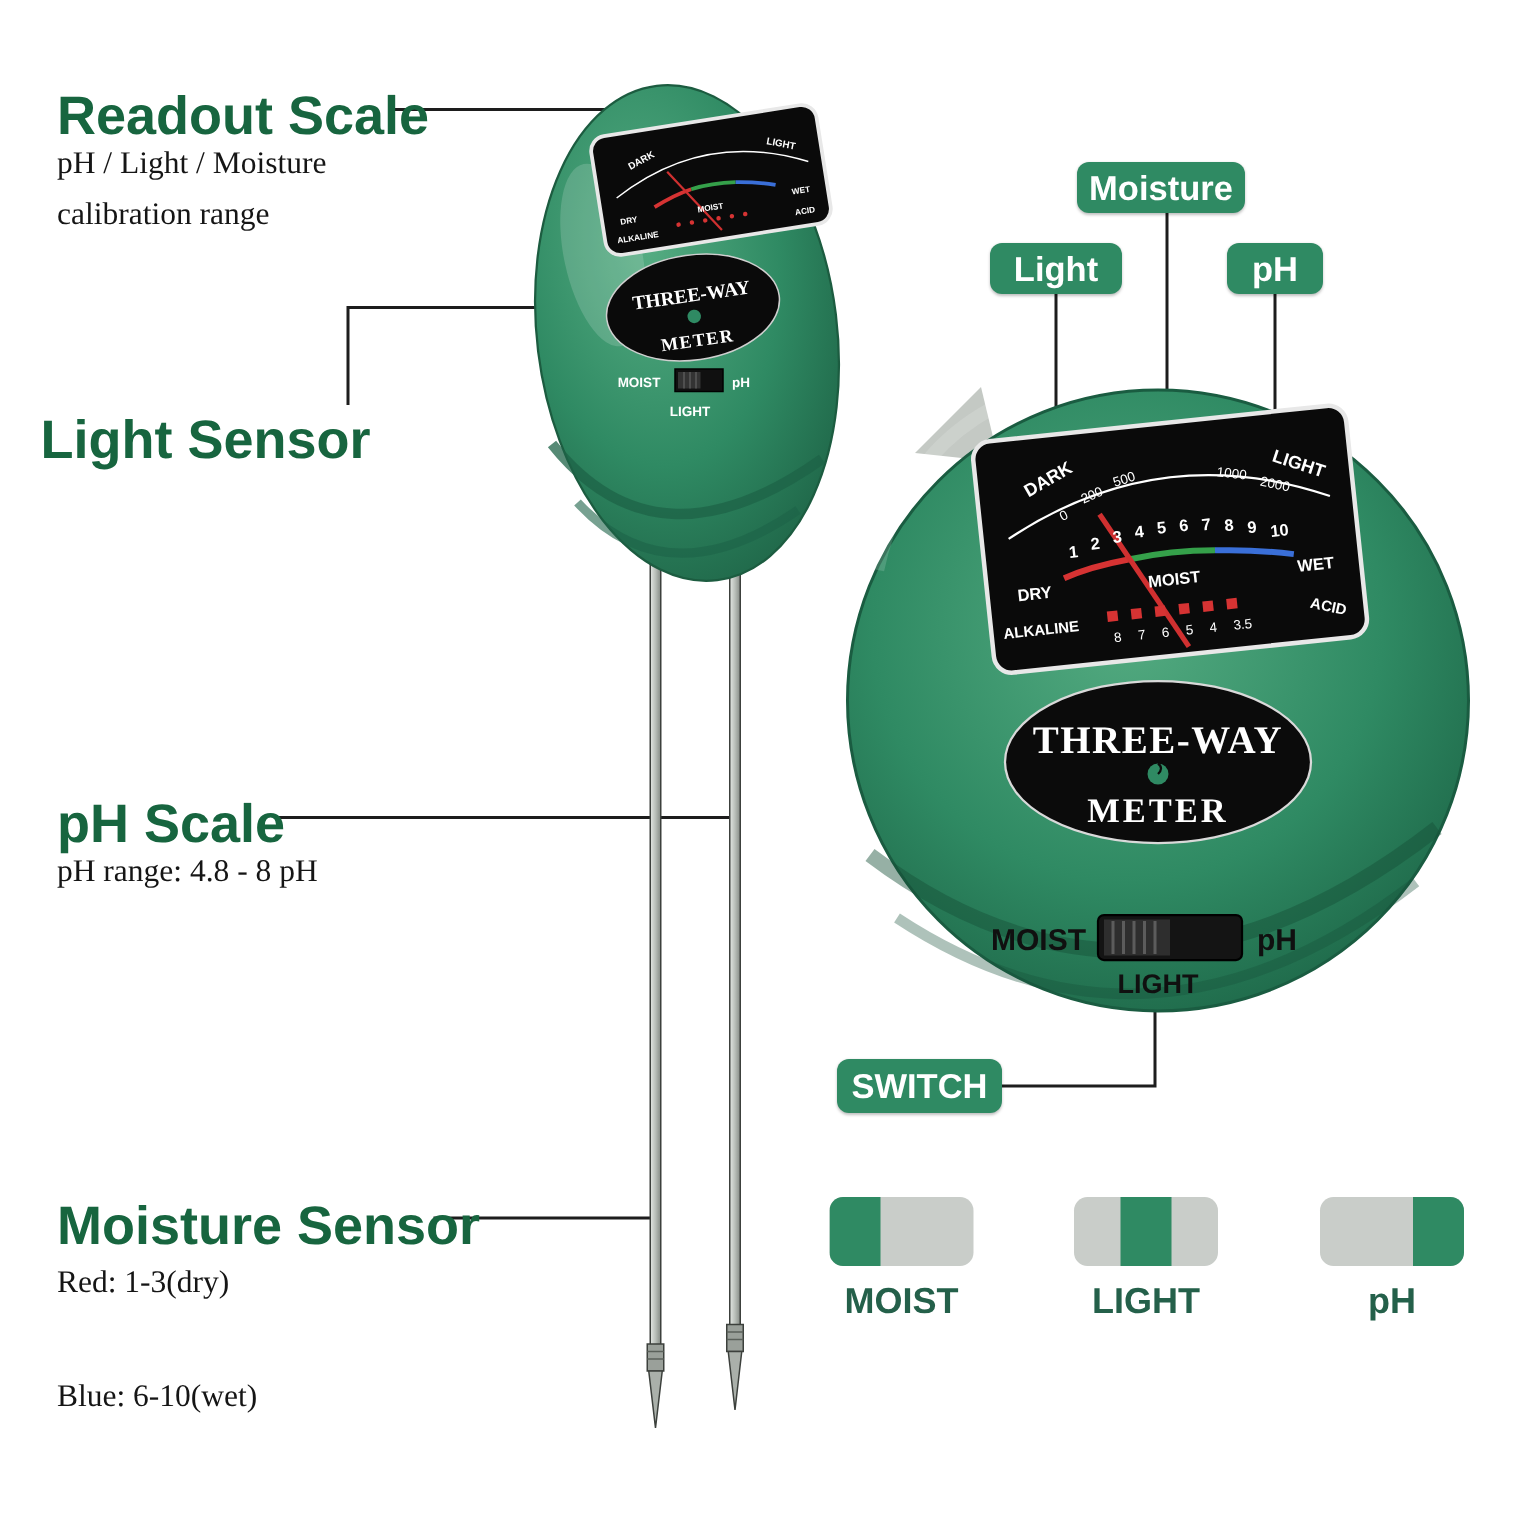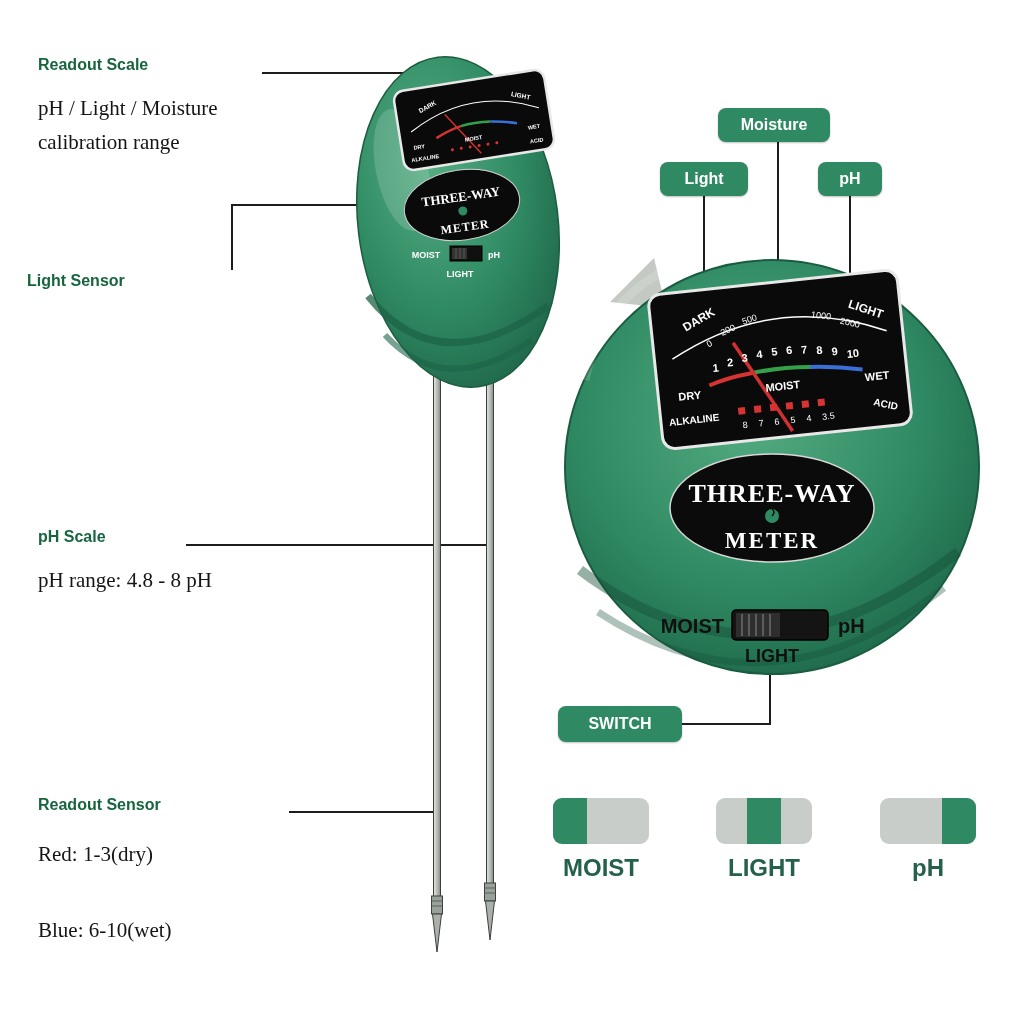--- a/index.html
+++ b/index.html
@@ -1,22 +1,22 @@
 <!DOCTYPE html>
 <html><head>
 <meta charset="utf-8">
 <style>
   html,body{margin:0;padding:0;background:#ffffff;}
   .canvas{position:relative;width:1024px;height:1024px;background:#ffffff;
           font-family:"Liberation Sans",sans-serif;overflow:hidden;}
   .art{position:absolute;left:0;top:0;}
   svg text{font-family:"Liberation Sans",sans-serif;}
-  .ann-title{position:absolute;color:#17653f;font-size:16px;font-weight:bold;white-space:nowrap;}
+  .ann-title{position:absolute;color:#17653f;font-size:36px;font-weight:bold;white-space:nowrap;}
   .ann-text{position:absolute;color:#151515;font-size:21px;white-space:nowrap;font-family:Liberation Serif, serif;}
-  .chip{position:absolute;background:#2f8a63;color:#ffffff;font-weight:bold;font-size:16px;
+  .chip{position:absolute;background:#2f8a63;color:#ffffff;font-weight:bold;font-size:23px;
         display:flex;align-items:center;justify-content:center;border-radius:8px;
         box-shadow:0 1px 2px rgba(0,0,0,0.25);}
   .legend-box{position:absolute;width:96px;height:46px;background:#c9cdc9;border-radius:9px;overflow:hidden;}
   .legend-green{position:absolute;top:0;bottom:0;width:34px;background:#2f8a63;}
   .legend-label{position:absolute;width:96px;text-align:center;color:#24604a;font-size:24px;font-weight:bold;}
   
   .t12b{font-size:12px;font-weight:bold;fill:#fff;}
   .t11{font-size:11px;font-weight:bold;fill:#fff;}
   .t10b{font-size:10px;font-weight:bold;fill:#fff;}
   .t9{font-size:9px;fill:#fff;}
@@ -213,28 +213,28 @@
 
   <div class="ann-title" style="left:38px;top:56px">Readout Scale</div>
   <div class="ann-text" style="left:38px;top:96px">pH / Light / Moisture</div>
   <div class="ann-text" style="left:38px;top:130px">calibration range</div>
 
   <div class="ann-title" style="left:27px;top:272px">Light Sensor</div>
 
   <div class="ann-title" style="left:38px;top:528px">pH Scale</div>
   <div class="ann-text" style="left:38px;top:568px">pH range: 4.8 - 8 pH</div>
 
-  <div class="ann-title" style="left:38px;top:796px">Readout Sensor</div>
+  <div class="ann-title" style="left:38px;top:796px">Moisture Sensor</div>
   <div class="ann-text" style="left:38px;top:842px">Red: 1-3(dry)</div>
   <div class="ann-text" style="left:38px;top:918px">Blue: 6-10(wet)</div>
 
   <div class="chip" style="left:718px;top:108px;width:112px;height:34px">Moisture</div>
   <div class="chip" style="left:660px;top:162px;width:88px;height:34px">Light</div>
   <div class="chip" style="left:818px;top:162px;width:64px;height:34px">pH</div>
-  <div class="chip" style="left:558px;top:706px;width:124px;height:36px">SWITCH</div>
+  <div class="chip" style="left:558px;top:706px;width:110px;height:36px">SWITCH</div>
 
   <div class="legend-box" style="left:553px;top:798px">
     <div class="legend-green" style="left:0"></div>
   </div>
   <div class="legend-label" style="left:553px;top:854px">MOIST</div>
 
   <div class="legend-box" style="left:716px;top:798px">
     <div class="legend-green" style="left:31px"></div>
   </div>
   <div class="legend-label" style="left:716px;top:854px">LIGHT</div>

